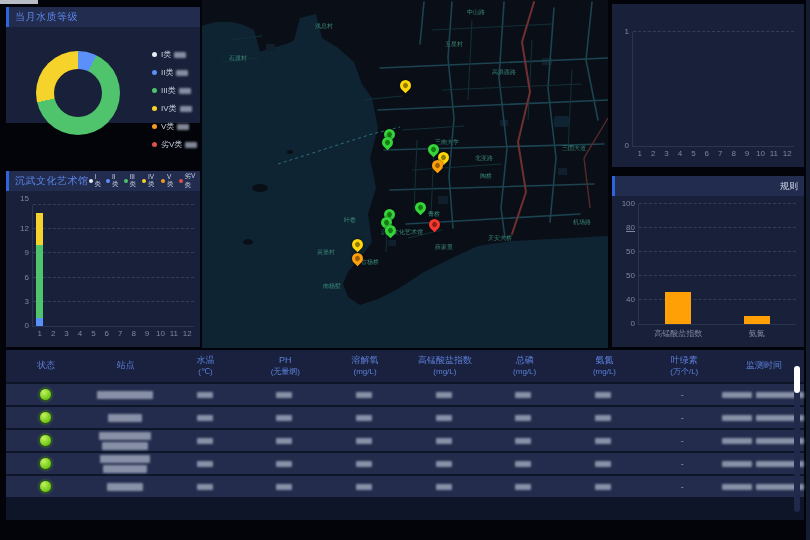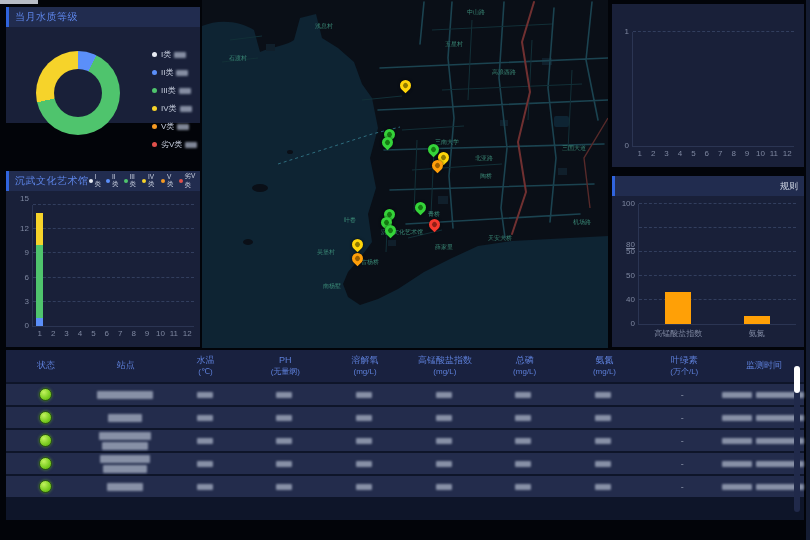--- a/index.html
+++ b/index.html
@@ -290,21 +290,21 @@
     </div>
     <div class="plot" id="plot-rate" style="left:26px;top:28px;right:8px;bottom:22px;">
         <div class="ytick" style="bottom: 0px;">0</div>
         <div class="grid" style="bottom: 24px;"></div>
         <div class="ytick" style="bottom: 24px;">40</div>
         <div class="grid" style="bottom: 48px;"></div>
         <div class="ytick" style="bottom: 48px;">50</div>
         <div class="grid" style="bottom: 72px;"></div>
         <div class="ytick" style="bottom: 72px;">50</div>
         <div class="grid" style="bottom: 96px;"></div>
-        <div class="ytick" style="bottom: 79px; text-decoration: underline;">80</div>
+        <div class="ytick" style="bottom: 96px; text-decoration: underline;">80</div>
         <div class="grid" style="bottom: 120px;"></div>
         <div class="ytick" style="bottom: 120px;">100</div>
         <div class="vbar" style="left: 26.25px; width: 26px; height: 32.4px; background: rgb(255, 160, 6);"></div>
         <div class="xtick" style="left: 39.25px; top: 124px;">高锰酸盐指数</div>
         <div class="vbar" style="left: 104.75px; width: 26px; height: 8.4px; background: rgb(255, 160, 6);"></div>
         <div class="xtick" style="left: 117.75px; top: 124px;">氨氮</div>
       </div>
   </section>
 
   <section class="tablep">

